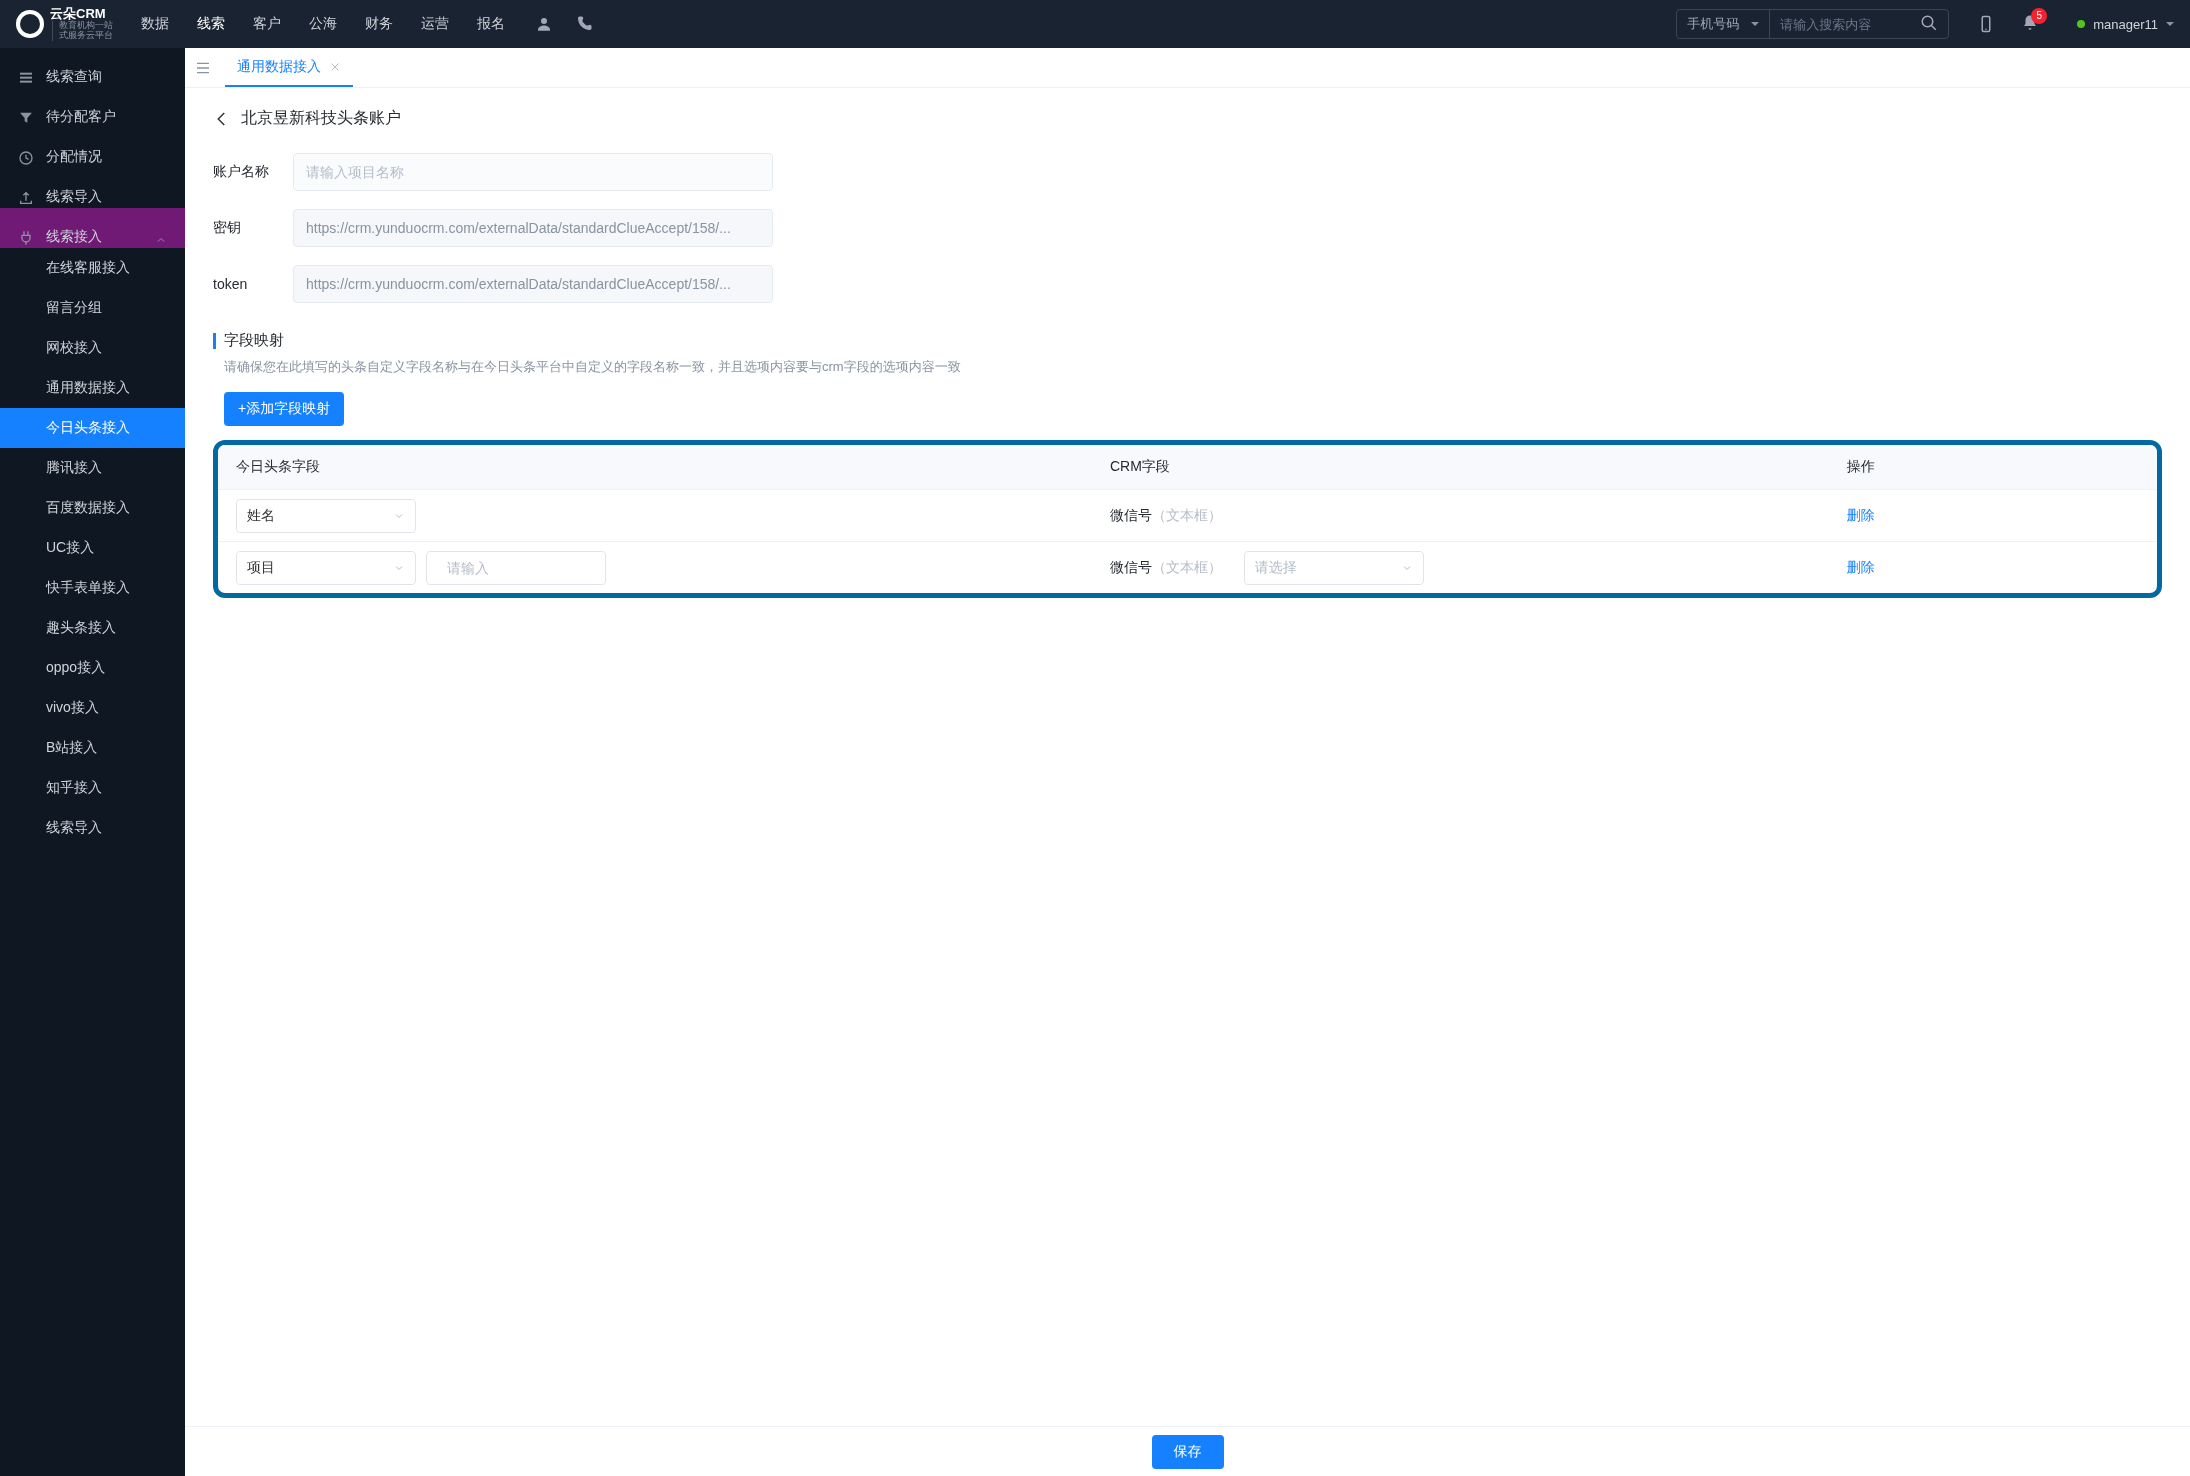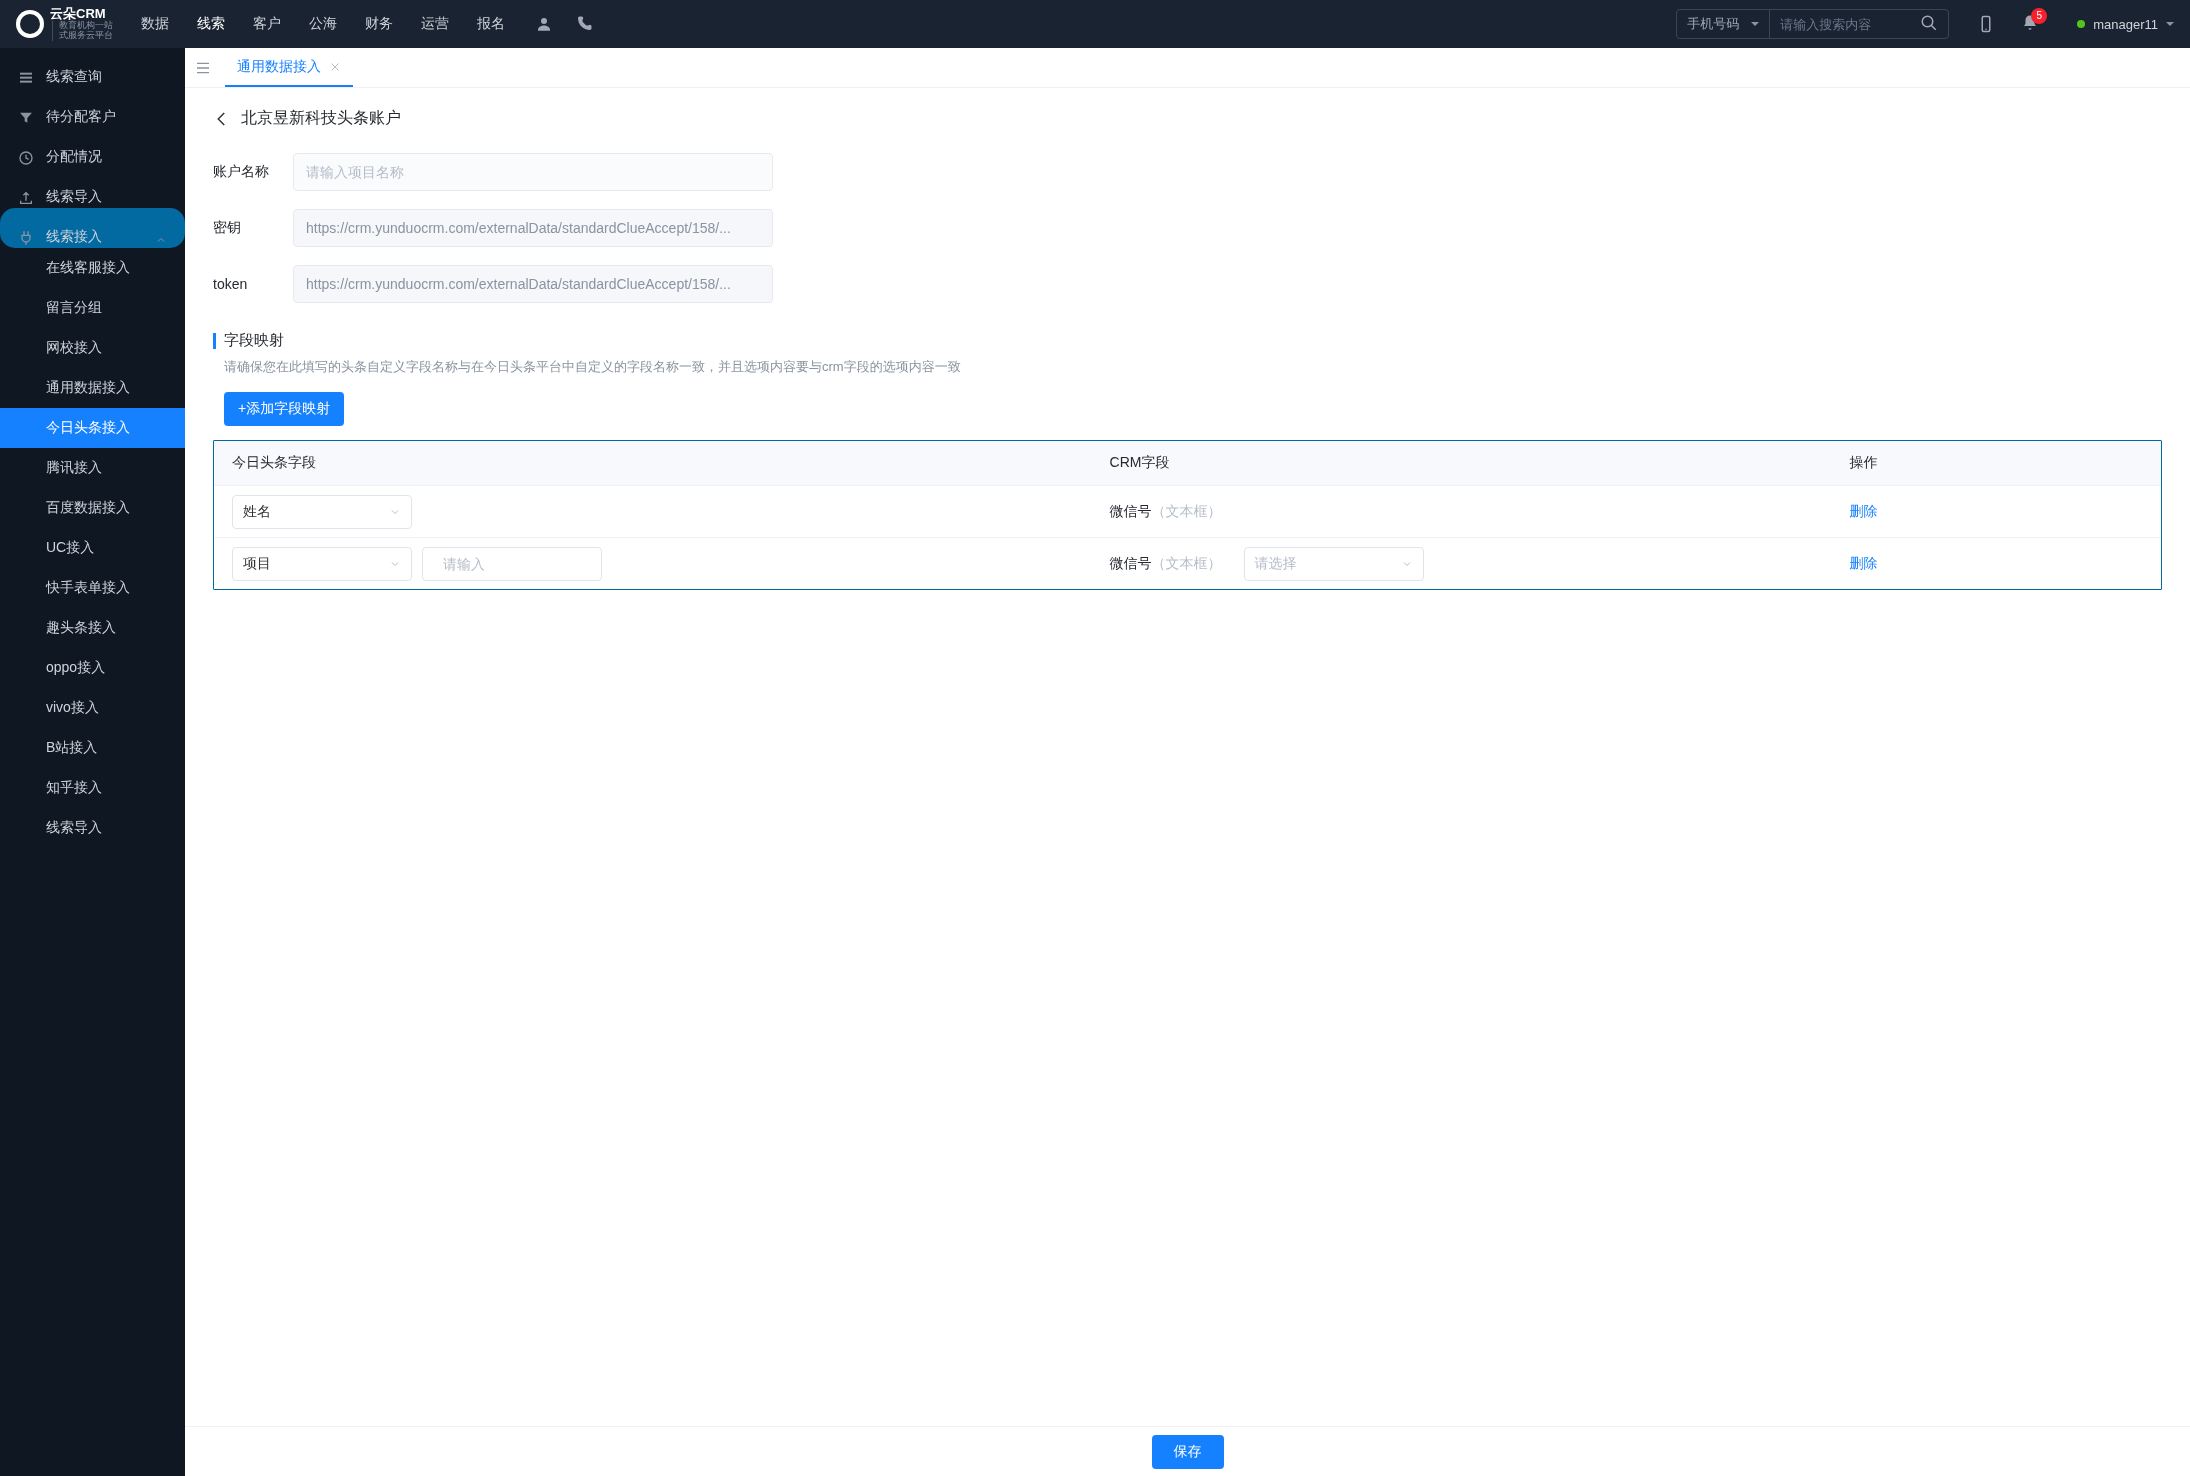--- a/index.html
+++ b/index.html
@@ -30,21 +30,21 @@
 .user-area { display:flex; align-items:center; gap:8px; margin-left:12px; cursor:pointer;}
 .status-dot { width:8px; height:8px; border-radius:50%; background:#52c41a; }
 .user-name { color:#d0d4db; font-size:13px;}
 .caret { border:4px solid transparent; border-top-color:#8a93a0; margin-top:4px;}
 
 
 .body { flex:1; display:flex; min-height:0;}
 .sidebar { width:185px; background:#0f1723; color:#cfd4db; overflow-y:auto; flex-shrink:0;}
 .side-item { display:flex; align-items:flex-end; gap:12px; padding:2px 18px; height:40px; cursor:pointer; font-size:14px; color:#cfd4db;}
 .side-item .sico { width:16px; height:16px; fill:#8a93a0; flex-shrink:0;}
-.side-item.expanded { background:#0369a1;border-radius:15px; }
+.side-item.expanded { background:#701a75; }
 .side-chevron { margin-left:auto; width:12px; height:12px; fill:#8a93a0;}
 .sub-item { padding-left:46px; height:40px; display:flex; align-items:center; cursor:pointer; color:#cfd4db; font-size:14px;}
 .sub-item.active { background:#1681ff; color:#fff; }
 
 
 .main { flex:1; background:#fff; display:flex; flex-direction:column; min-width:0;}
 .tabbar { height:40px; border-bottom:1px solid #eef0f3; display:flex; align-items:center; padding-left:10px; gap:8px;}
 .collapse-toggle { width:16px; height:16px; fill:#8a93a0; cursor:pointer; margin-right:6px;}
 .tab { display:flex; align-items:center; gap:8px; padding:0 12px; height:100%; border-bottom:2px solid transparent; cursor:pointer; font-size:14px; color:#606773;}
 .tab.active { color:#1681ff; border-bottom-color:#1681ff; }
@@ -56,21 +56,21 @@
 .form-row { display:flex; align-items:center; margin-bottom:18px; }
 .form-label { width:80px; color:#262a30; font-size:14px;}
 .form-input { flex:0 0 480px; height:38px; border:1px solid #e6e9ee; border-radius:4px; padding:0 12px; font-size:14px; color:#5a6270; background:#fafbfc;}
 .form-input.ro { background:#f5f7fa; color:#8a93a0;}
 .form-input::placeholder{color:#b5bcc9;}
 .section-head { display:flex; align-items:center; gap:8px; margin:28px 0 8px;}
 .section-bar { width:3px; height:16px; background:#1681ff;}
 .section-title { font-size:15px; font-weight:500; color:#262a30;}
 .section-desc { color:#8a93a0; font-size:13px; margin-bottom:16px; padding-left:11px;}
 .add-btn { background:#1681ff; color:#fff; border:none; border-radius:4px; padding:8px 14px; font-size:14px; cursor:pointer; margin-bottom:14px; margin-left:11px;}
-.table { width:100%; border:1px solid #0369a1; border-radius:1px; overflow:hidden;}
+.table { width:100%; border:5px solid #0369a1; border-radius:12px; overflow:hidden;}
 .thead { display:flex; background:#f7f9fc; height:44px; align-items:center; font-size:14px; color:#262a30;}
 .th1 { flex:0 0 46%; padding-left:18px;}
 .th2 { flex:0 0 38%;}
 .th3 { flex:0 0 16%;}
 .trow { display:flex; align-items:center; height:52px; border-top:1px solid #eef1f5; padding:0;}
 .trow .c1 { flex:0 0 46%; padding-left:18px; display:flex; gap:10px;}
 .trow .c2 { flex:0 0 38%;}
 .trow .c3 { flex:0 0 16%;}
 .sel { width:180px; height:34px; border:1px solid #e1e5eb; border-radius:4px; background:#fff; padding:0 10px; font-size:14px; color:#333; display:flex; align-items:center; justify-content:space-between; cursor:pointer;}
 .sel.placeholder{ color:#b5bcc9;}

